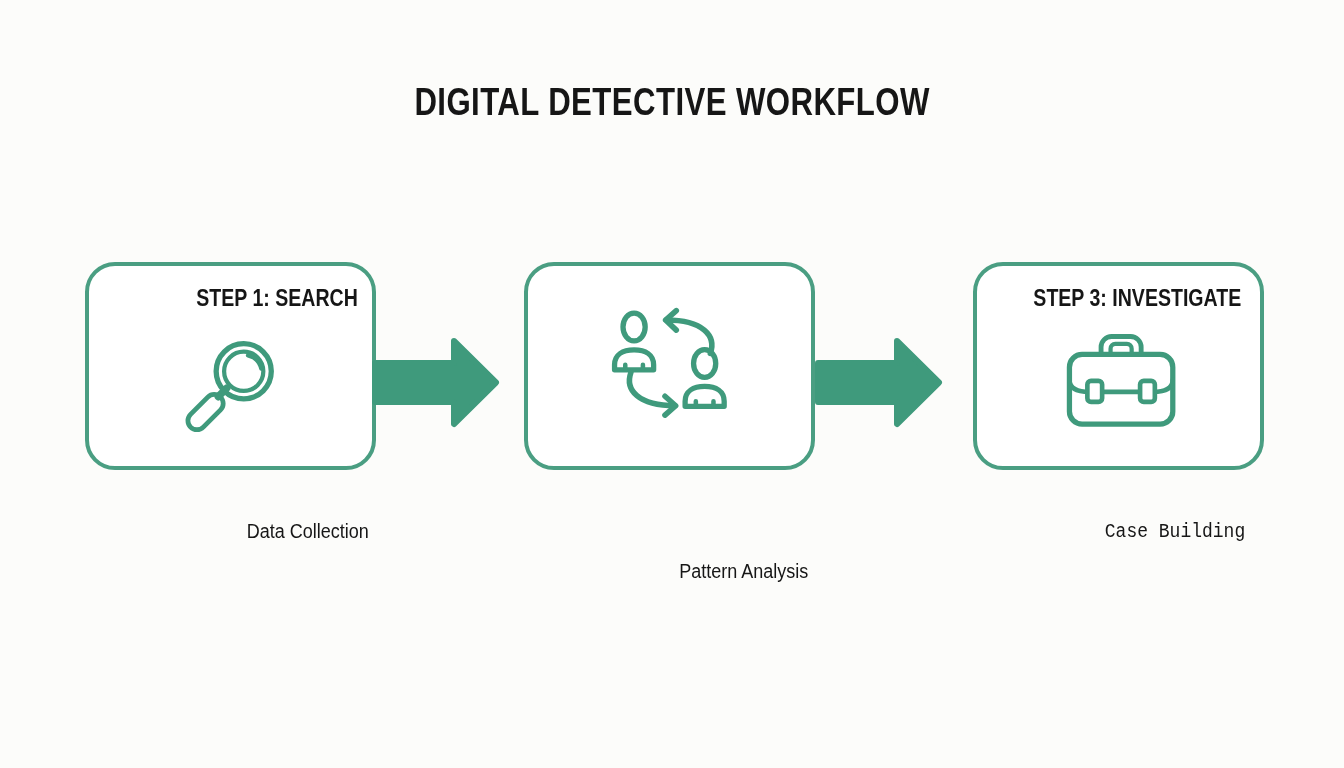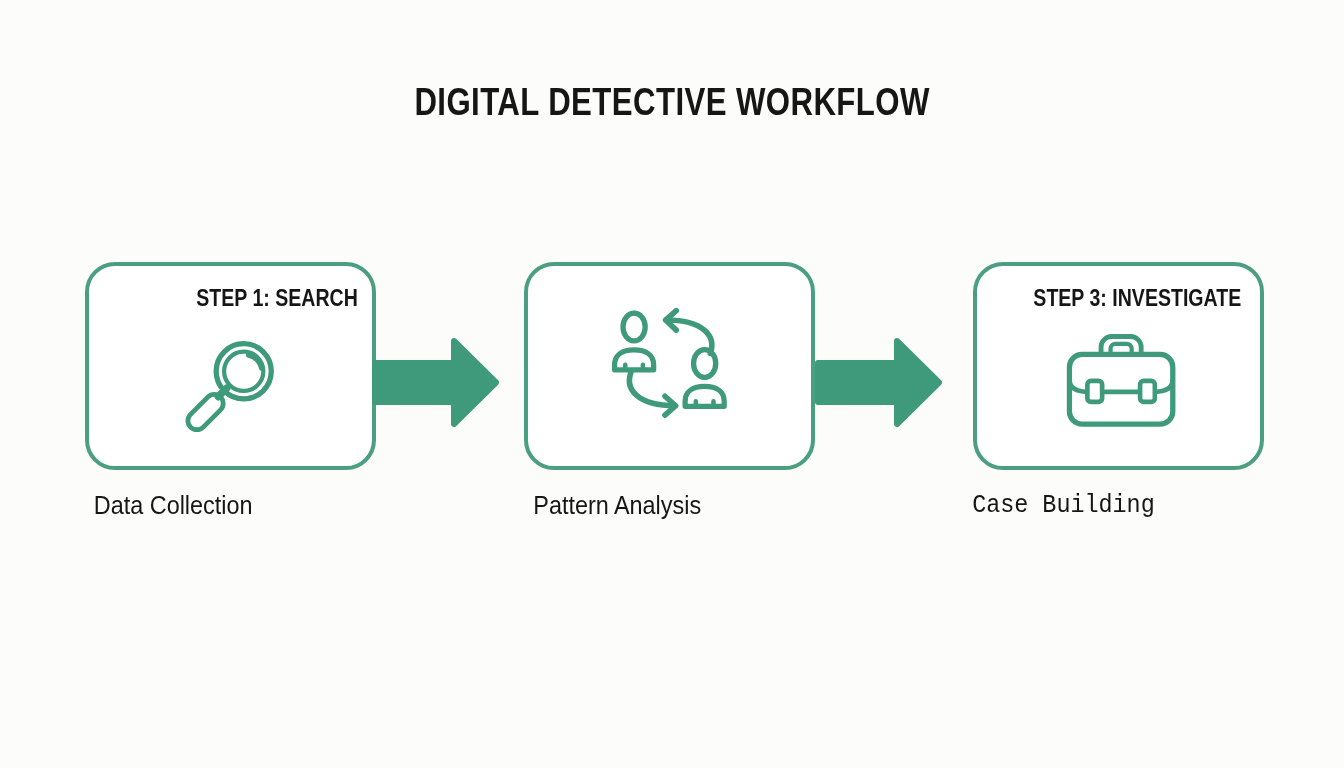--- a/index.html
+++ b/index.html
@@ -54,27 +54,27 @@
   }
   .icon-wrap svg { display:block; }
 
   .flow-arrow { position:absolute; top:336px; width:129px; height:93px; }
   .flow-arrow-1 { left:372px; }
   .flow-arrow-2 { left:815px; }
   .flow-arrow svg { display:block; width:129px; height:93px; }
   .flow-arrow polygon { fill:var(--green); stroke:var(--green); stroke-width:6; stroke-linejoin:round; }
 
   .caption {
-    position:absolute; top:490px;
-    width:291px; text-align:left;
-    font-size:26px; font-weight:400;
+    position:absolute; top:520px;
+    width:291px; text-align:right;
+    font-size:20px; font-weight:400;
     white-space:nowrap;
   }
   .caption-1 { left:85px; }
-  .caption-2 { left:524px; }
+  .caption-2 { left:524px;margin-top:40px; }
   .caption-3 { left:962px;font-family:Liberation Mono, monospace; }
 
   .stroke { fill:none; stroke:currentColor; stroke-linecap:round; stroke-linejoin:round; }
 </style>
 </head>
 <body>
 
 <div class="title">
   <span class="condensed">DIGITAL DETECTIVE WORKFLOW</span>
 </div>

